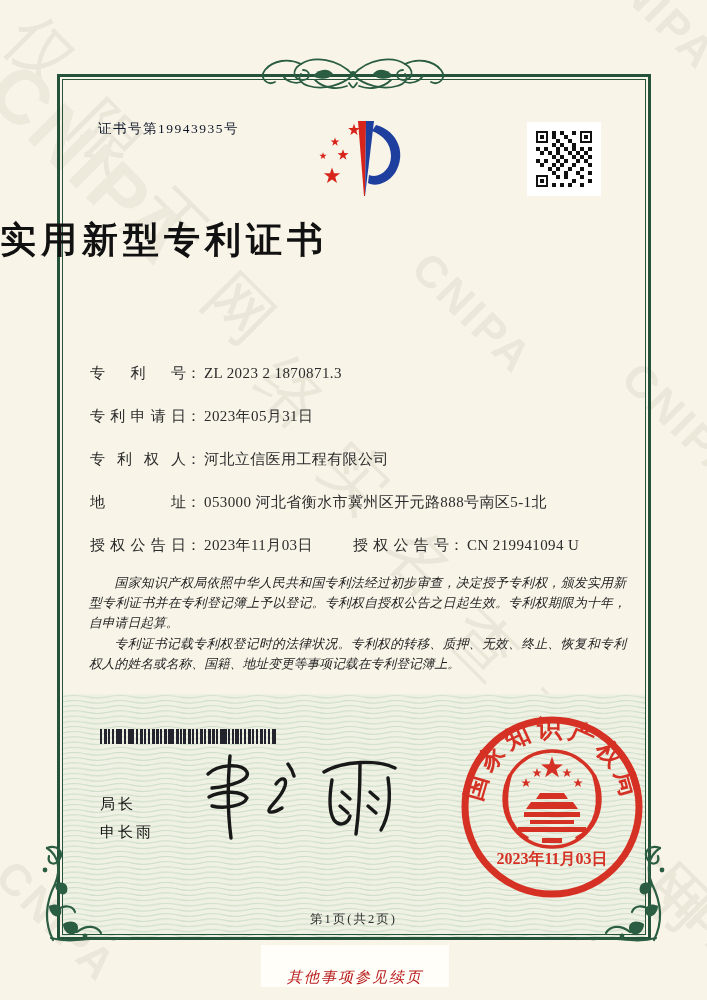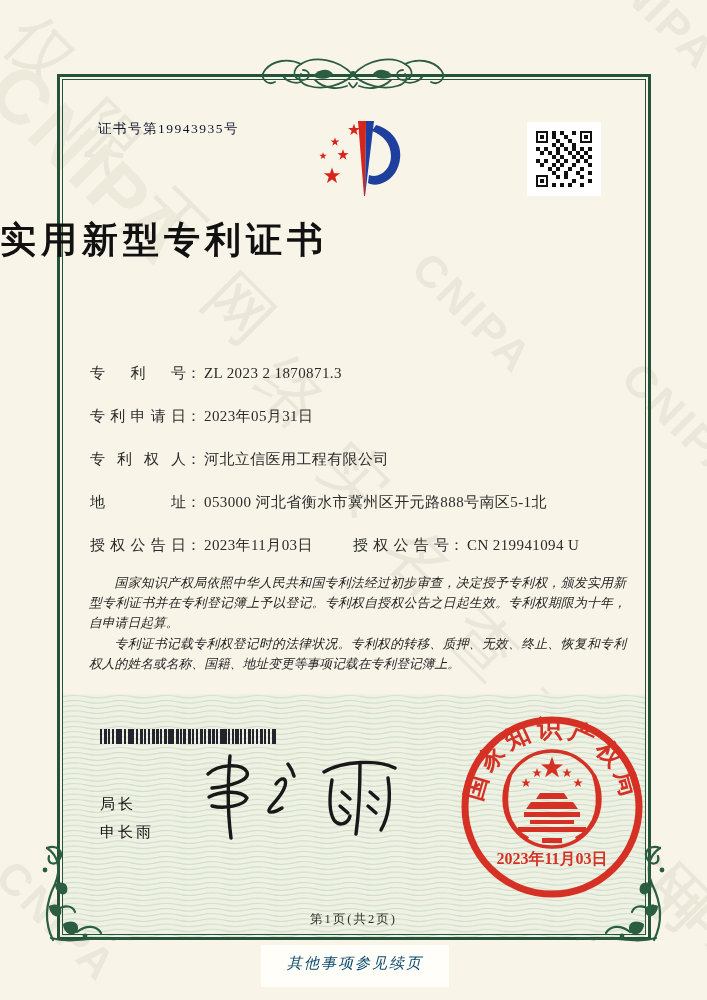--- a/index.html
+++ b/index.html
@@ -37,22 +37,22 @@
       repeating-linear-gradient(90deg,#23232e 0 1px,rgba(0,0,0,0) 1px 6px),
       repeating-linear-gradient(90deg,rgba(0,0,0,0) 0 5px,#23232e 5px 7px,rgba(0,0,0,0) 7px 13px);}
   .signatory{left:100px;font-family:"Liberation Sans","DejaVu Sans",sans-serif;
              font-size:15px;letter-spacing:3px;color:#101010;}
   #signature{left:192px;top:750px;z-index:5;}
   #seal{left:456px;top:711px;z-index:6;opacity:.95;}
   #page-no{left:0;top:911px;width:707px;text-align:center;font-size:12.5px;
            letter-spacing:2px;color:#2f2f2f;}
   #note-box{left:261px;top:945px;width:188px;height:42px;background:#fffef9;z-index:4;
             text-align:center;}
-  #note-box span{display:inline-block;margin-top:9px;font-size:15px;font-style:italic;
-                 letter-spacing:2px;color:#0c4a6e;}
+  #note-box span{display:inline-block;margin-top:23px;font-size:15px;font-style:italic;
+                 letter-spacing:2px;color:#b91c1c;}
 </style>
 </head>
 <body>
 
 <div id="page">
 
   <svg width="0" height="0" style="position:absolute" aria-hidden="true">
     <defs>
       <path id="star" d="M0,-10 L2.35,-3.24 L9.51,-3.09 L3.8,1.24 L5.88,8.09 L0,4 L-5.88,8.09 L-3.8,1.24 L-9.51,-3.09 L-2.35,-3.24 Z"></path>
       <pattern id="wv" width="46" height="5.2" patternUnits="userSpaceOnUse">

